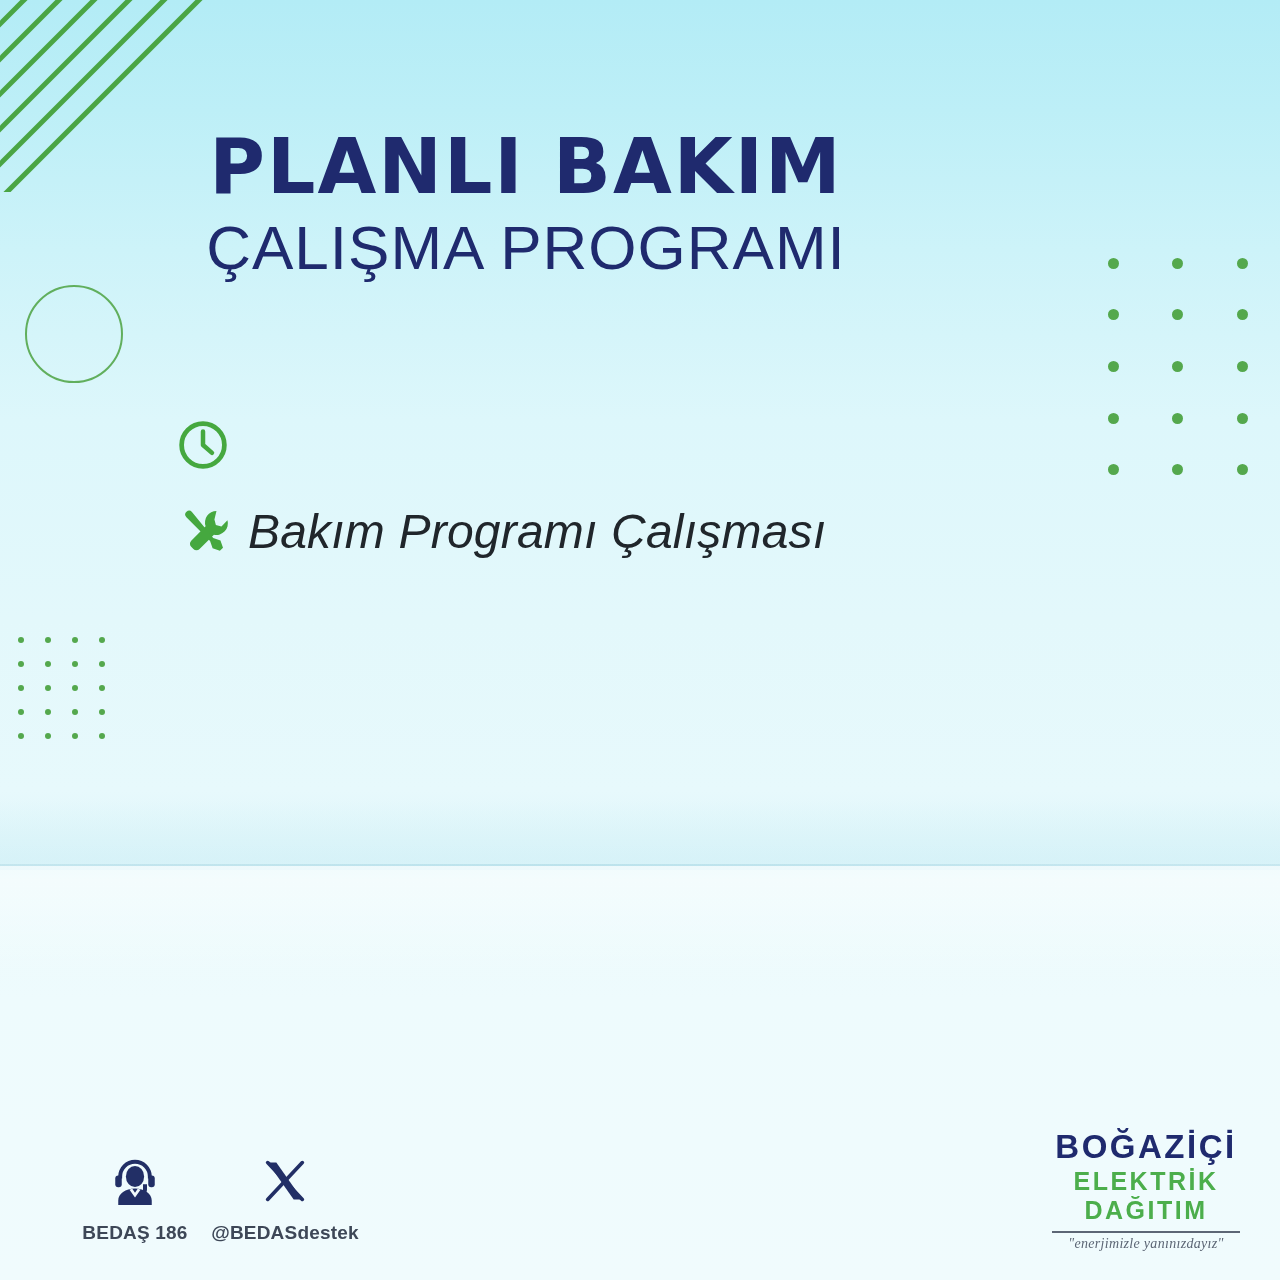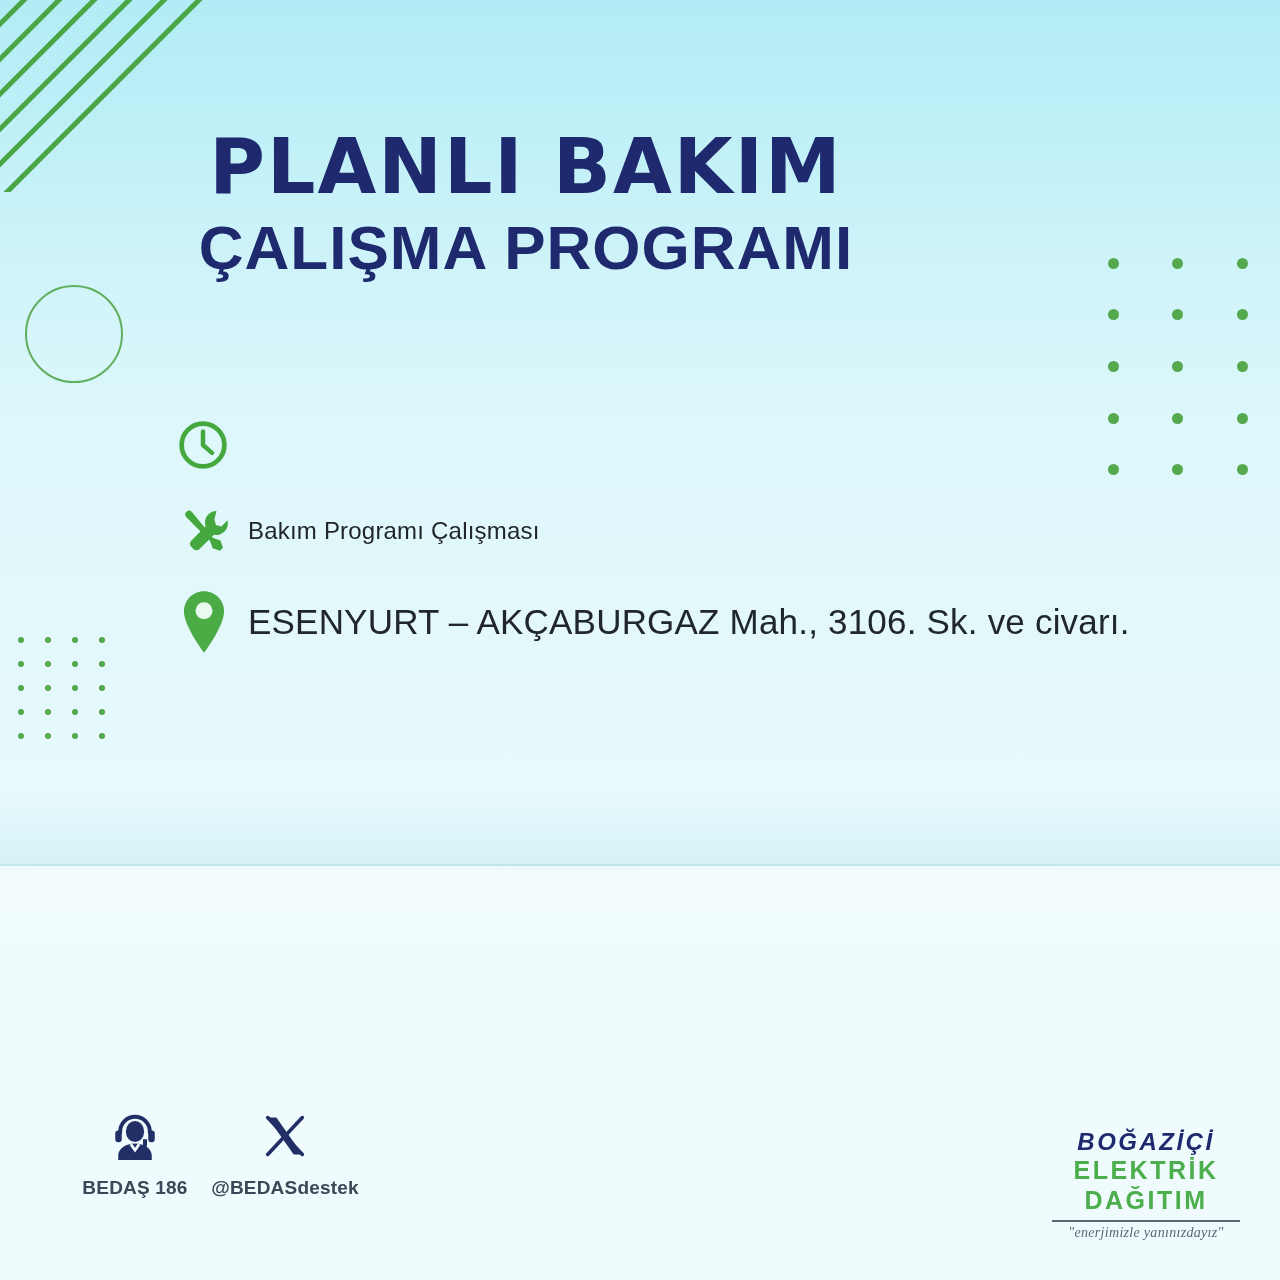--- a/index.html
+++ b/index.html
@@ -114,21 +114,21 @@
     font-weight: 700;
     font-size: 76px;
     letter-spacing: 2px;
     color: #1f2a6e;
     line-height: 1.02;
     margin: 0;
     white-space: nowrap;
   }
   .title-sub {
     font-family: "Liberation Sans", sans-serif;
-    font-weight: 700;
+    font-weight: 400;
     font-size: 62px;
     letter-spacing: 1px;
     color: #1f2a6e;
     line-height: 1.15;
     margin: 6px 0 0 0;
     white-space: nowrap;
   }
 
   
   .info {
@@ -151,29 +151,29 @@
   }
   .row .txt {
     font-family: "Liberation Sans", sans-serif;
     font-size: 37px;
     color: #20262b;
     letter-spacing: .2px;
     white-space: nowrap;
   }
   .row-date .txt { font-size: 38px; }
   .row-time .txt { font-size: 38px; }
-  .row-type .txt { font-size: 24px; }
+  .row-type .txt { font-size: 48px; font-style: italic; }
   .row-loc  .txt { font-size: 35px; }
   .row-loc { min-height: 96px; }
 
   
   .footer {
     position: absolute;
     left: 60px;
-    top: 1103px;
+    top: 1148px;
     display: flex;
     align-items: flex-start;
   }
   .fitem {
     width: 150px;
     text-align: center;
   }
   .fitem .fico {
     height: 66px;
     display: flex;
@@ -194,25 +194,24 @@
   .brand {
     position: absolute;
     right: 34px;
     top: 1128px;
     width: 200px;
     text-align: center;
   }
   .brand .l1 {
     font-family: "Liberation Sans", sans-serif;
     font-weight: 700;
-    font-size: 24px;
+    font-size: 33px;
     letter-spacing: 2.5px;
     color: #1f2a6e;
     line-height: 1.18;
-    font-style: italic;
   }
   .brand .l2, .brand .l3 {
     font-family: "Liberation Sans", sans-serif;
     font-weight: 700;
     font-size: 25px;
     letter-spacing: 2.5px;
     color: #4cae4c;
     line-height: 1.18;
   }
   .brand .rule {
@@ -326,29 +325,20 @@
           <g fill="#45a83f">
             <path d="M33.5 7.5 a9.5 9.5 0 0 0 -9.0 12.6 L12.6 32.0 a3.6 3.6 0 0 0 0 5.1 l1.8 1.8 a3.6 3.6 0 0 0 5.1 0 L31.4 27.0 a9.5 9.5 0 0 0 11.2 -11.8 l-5.0 5.0 -4.6 -1.2 -1.2 -4.6 z"></path>
             <path d="M11.0 7.0 L17.0 7.0 L30.5 20.5 L25.0 26.0 L11.0 12.5 Z" opacity="0"></path>
             <path d="M13.2 8.2 a3.2 3.2 0 0 0 -4.6 4.5 L28.2 32.3 l 2.1 6.0 6.0 2.1 2.6 -2.6 -2.1 -6.0 -6.0 -2.1 z"></path>
           </g>
         </svg>
       </div>
       <div class="txt">Bakım Programı Çalışması</div>
     </div>
 
-    <div class="row row-loc">
-      <div class="ico">
-        <svg width="56" height="66" viewBox="0 0 44 56" xmlns="http://www.w3.org/2000/svg">
-          <path d="M22 2 C12.6 2 5 9.6 5 19 C5 31.5 22 54 22 54 C22 54 39 31.5 39 19 C39 9.6 31.4 2 22 2 Z" fill="#4bab45"></path>
-          <circle cx="22" cy="18.5" r="7.2" fill="#eafaf0"></circle>
-        </svg>
-      </div>
-      <div class="txt">ESENYURT – AKÇABURGAZ Mah., 3106. Sk. ve civarı.</div>
-    </div>
 
   </div>
 
   <div class="footer">
 
     <div class="fitem">
       <div class="fico">
         <svg width="60" height="60" viewBox="0 0 48 48" xmlns="http://www.w3.org/2000/svg">
           <g fill="#222f66">
             <path d="M10.5 20.5 a13.5 13.5 0 0 1 27 0 l0 1.5 -3.2 0 0 -1.5 a10.3 10.3 0 0 0 -20.6 0 l0 1.5 -3.2 0 z"></path>

